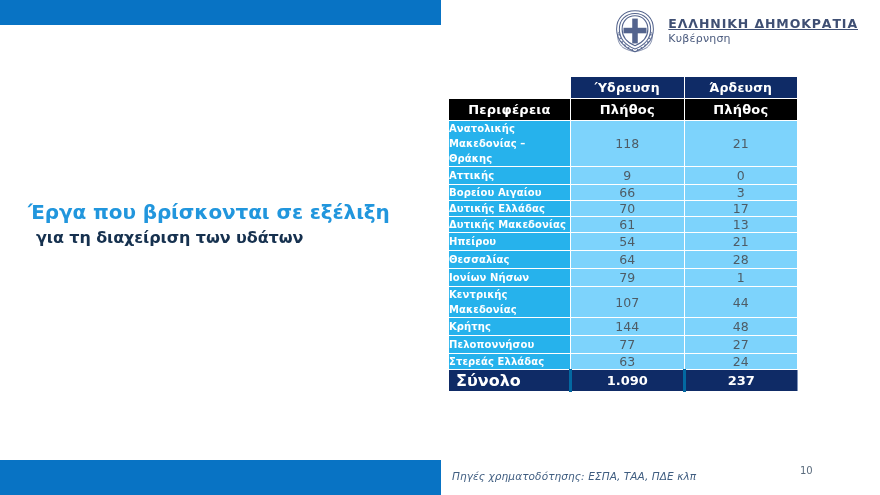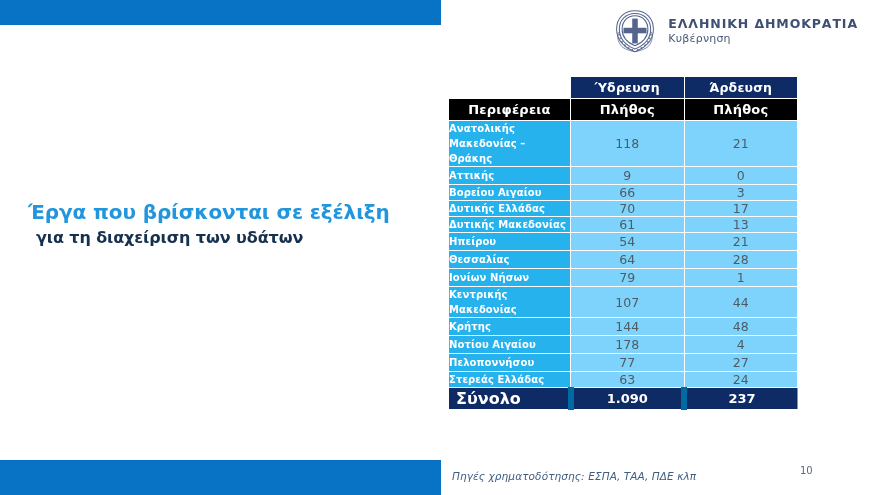--- a/index.html
+++ b/index.html
@@ -24,20 +24,21 @@
   
   .logo-block {
     position: absolute; right: 22px; top: 8px;
     display: flex; align-items: center; gap: 10px;
   }
   .emblem { width: 46px; height: 46px; flex: 0 0 46px; }
   .logo-text { line-height: 1.25; }
   .logo-title {
     font-size: 12.5px; font-weight: bold; letter-spacing: 0.9px;
     color: #3f4f73;
+    text-decoration: underline;
   }
   .logo-sub {
     font-size: 11px; color: #4a5a7d; letter-spacing: 0.2px;
   }
 
   
   .headline {
     position: absolute; left: 28px; top: 200px; width: 400px;
   }
   .headline .line1 {
@@ -109,21 +110,21 @@
     background: #0f2b66;
     color: #ffffff;
     font-weight: bold;
     height: 22px;
     border-color: #0f2b66;
   }
   .total td.region-total {
     font-size: 16px; text-align: left; padding-left: 7px; background:#0f2b66;
   }
   .total td.num-total { font-size: 13px; text-align: center;
-    border-left: 6px solid #0369a1; border-right: 1px solid #7f93bb; }
+    border-left: 3px solid #0369a1; border-right: 1px solid #7f93bb; }
 
   
   .h-tall  td { height: 38px; }
   .h-mid   td { height: 15px; }
   .h-small td { height: 18px; }
 
   
   .footer-note {
     position: absolute; left: 452px; top: 470px;
     font-size: 10.5px; font-style: italic; color: #3f5d80;
@@ -253,25 +254,20 @@
             <td class="region">Κεντρικής Μακεδονίας</td>
             <td class="num">107</td>
             <td class="num">44</td>
           </tr>
           <tr class="h-small">
             <td class="region">Κρήτης</td>
             <td class="num">144</td>
             <td class="num">48</td>
           </tr>
           <tr class="h-small">
-            <td class="region">Νοτίου Αιγαίου</td>
-            <td class="num">178</td>
-            <td class="num">4</td>
-          </tr>
-          <tr class="h-small">
             <td class="region">Πελοποννήσου</td>
             <td class="num">77</td>
             <td class="num">27</td>
           </tr>
           <tr class="h-mid">
             <td class="region">Στερεάς Ελλάδας</td>
             <td class="num">63</td>
             <td class="num">24</td>
           </tr>
         </tbody>

